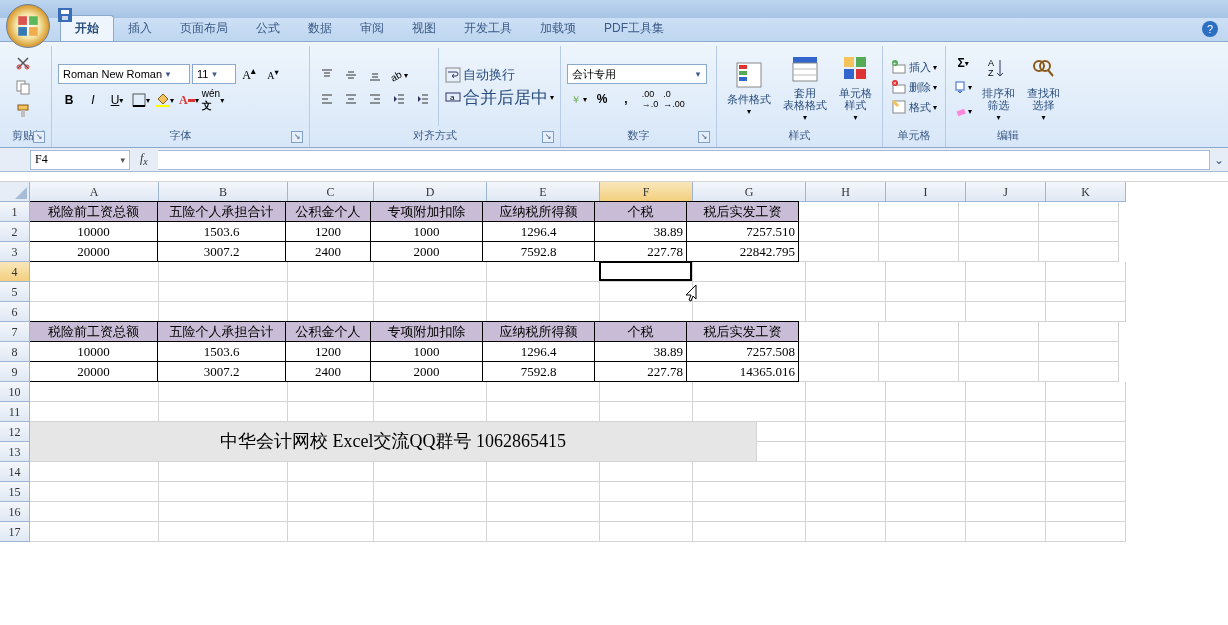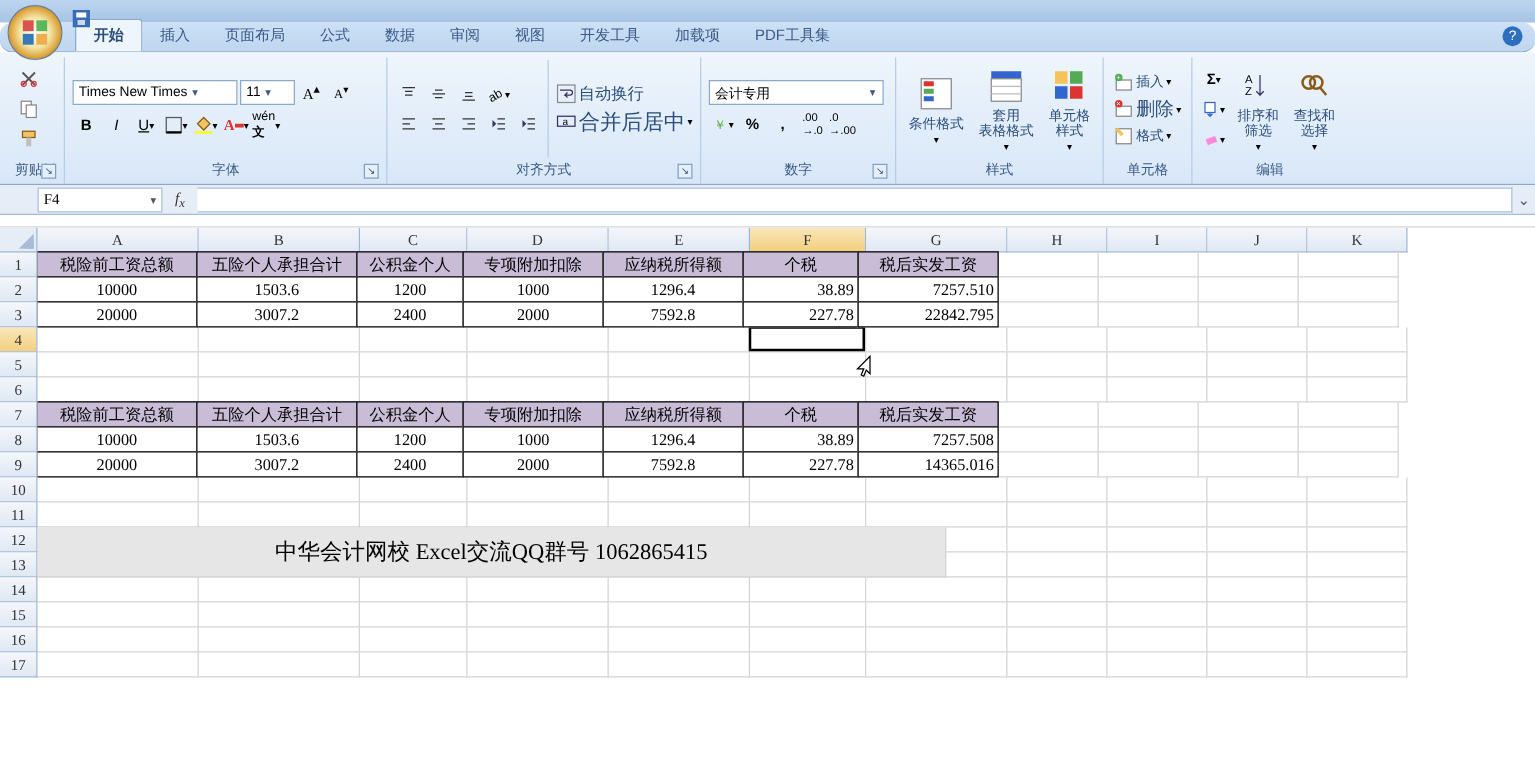--- a/index.html
+++ b/index.html
@@ -2,21 +2,21 @@
 <html><head>
 <meta charset="utf-8">
 <style>
 * { box-sizing: border-box; margin: 0; padding: 0; }
 body { font-family: "Microsoft YaHei", Tahoma, sans-serif; font-size: 12px; background: #fff; width: 1228px; height: 625px; overflow: hidden; }
 
 
 .title-area { height: 18px; background: linear-gradient(#bdd5ef,#a7c4e5); }
 
 
-.ribbon-tabs { height: 24px; background: linear-gradient(#cde0f6,#bed6ef); display: flex; align-items: flex-end; padding-left: 60px; position: relative; border-bottom: 1px solid #8ba8cd; border-radius: 10px; }
+.ribbon-tabs { height: 24px; background: linear-gradient(#cde0f6,#bed6ef); display: flex; align-items: flex-end; padding-left: 60px; position: relative; border-bottom: 1px solid #8ba8cd; }
 .office-btn { position: absolute; left: 6px; top: -14px; width: 44px; height: 44px; border-radius: 50%; background: radial-gradient(#fff,#f5e6a8 40%,#d99b2c 70%,#8a5a1a); border: 1px solid #6b7f9c; display: flex; align-items: center; justify-content: center; z-index: 10; }
 .office-btn svg { width: 26px; height: 26px; }
 .qat { position: absolute; left: 56px; top: -14px; height: 22px; display: flex; gap: 2px; align-items: center; }
 .qat-btn { width: 18px; height: 18px; display: flex; align-items: center; justify-content: center; }
 .tab { padding: 4px 14px 4px; color: #3b5a87; cursor: default; }
 .tab.active { background: #eef5fc; border: 1px solid #8ba8cd; border-bottom: none; border-radius: 3px 3px 0 0; color: #2a4d7d; font-weight: bold; }
 .help-icon { position: absolute; right: 10px; top: 3px; width: 16px; height: 16px; border-radius: 50%; background: #2c6fc1; color: #fff; text-align: center; line-height: 16px; font-size: 11px; }
 
 
 .ribbon { height: 106px; background: linear-gradient(#eef5fc,#d8e7f8); border-bottom: 1px solid #8ba8cd; display: flex; padding: 4px 4px 0 6px; }
@@ -135,21 +135,21 @@
           </div>
       </div>
     </div>
     <div class="group-label"><span>剪贴板</span><span class="dlg">↘</span></div>
   </div>
 
   <div class="group" style="min-width:258px">
     <div class="group-body col" style="gap:4px">
       <div class="row">
         <div class="combo" style="width:132px">
-            <span>Times New Times</span>
+            <span>Roman New Roman</span>
             <span class="dd">▾</span>
           </div>
         <div class="combo" style="width:44px">
             <span>11</span>
             <span class="dd">▾</span>
           </div>
         <div class="smallbtn">
             <span style="font-family:serif">A<sup>▴</sup></span>
           </div>
         <div class="smallbtn">
@@ -372,21 +372,21 @@
           </svg>
           <span style="font-size:11px;color:#2a4d7d">插入</span>
           <span style="font-size:8px">▾</span>
         </div>
       <div class="row" style="padding:2px">
           <svg width="16" height="16">
             <rect x="2" y="6" width="12" height="8" fill="#fff" stroke="#888"></rect>
             <circle cx="4" cy="4" r="3" fill="#d33"></circle>
             <text x="2" y="6" font-size="6" fill="#fff">×</text>
           </svg>
-          <span style="font-size:15px;color:#2a4d7d">删除</span>
+          <span style="font-size:11px;color:#2a4d7d">删除</span>
           <span style="font-size:8px">▾</span>
         </div>
       <div class="row" style="padding:2px">
           <svg width="16" height="16">
             <rect x="2" y="2" width="12" height="12" fill="#fff" stroke="#888"></rect>
             <path d="M2 2l5 5" stroke="#f5c35b" stroke-width="3"></path>
           </svg>
           <span style="font-size:11px;color:#2a4d7d">格式</span>
           <span style="font-size:8px">▾</span>
         </div>

